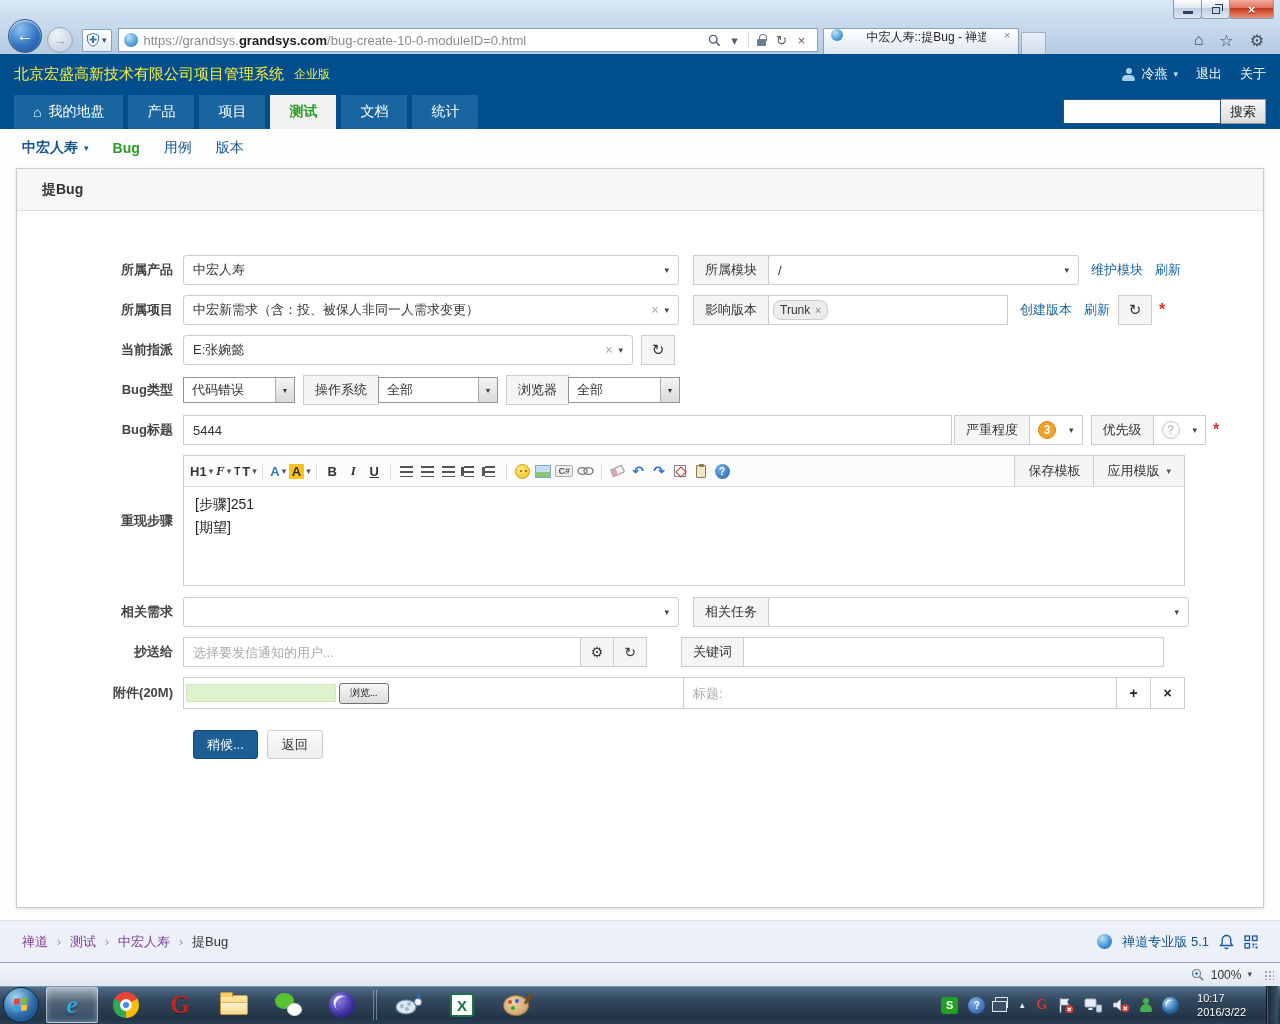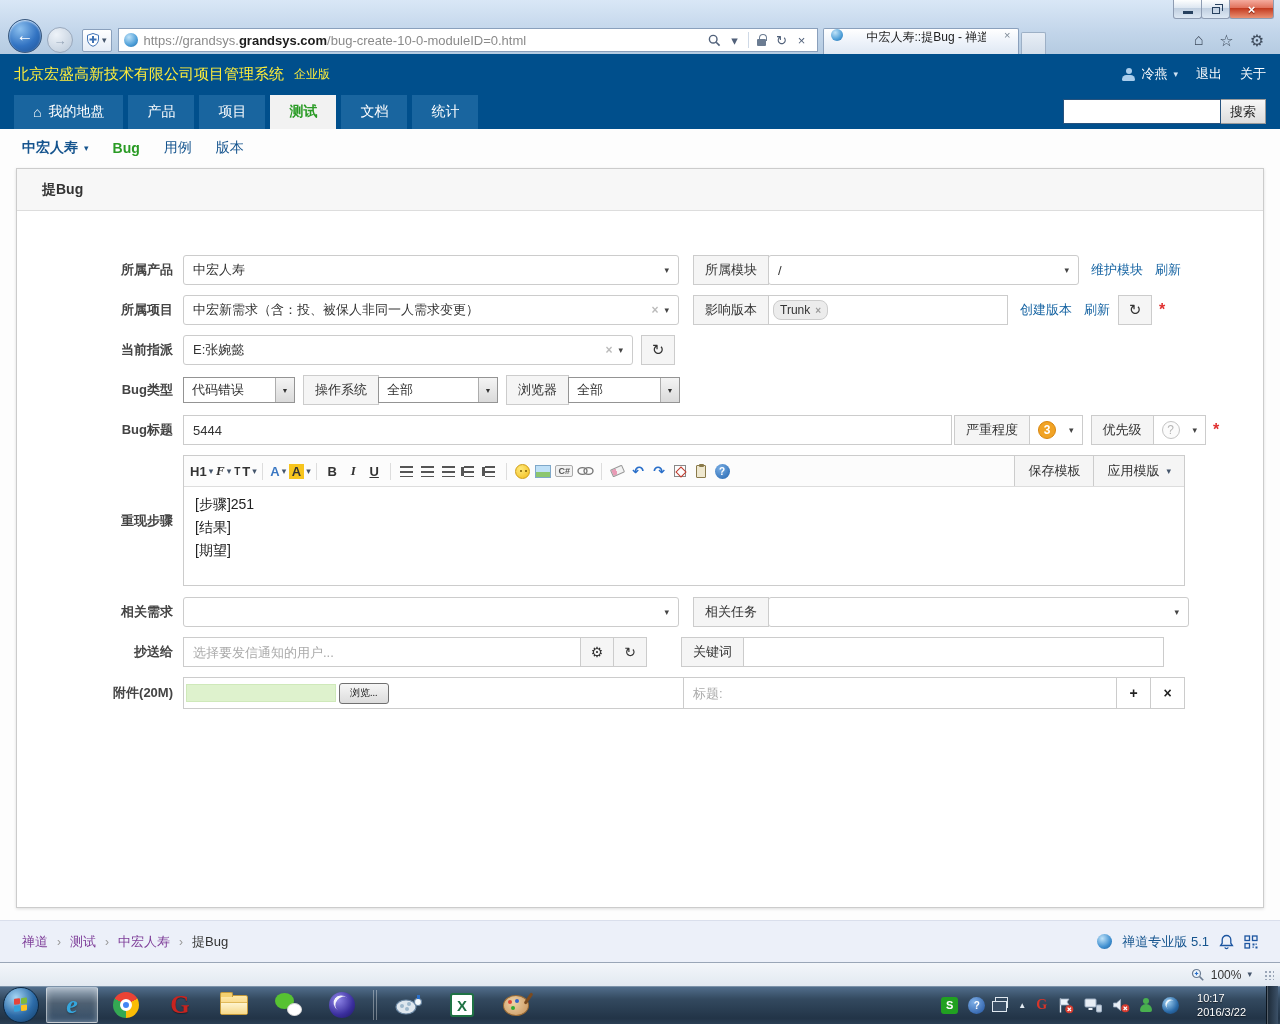--- a/index.html
+++ b/index.html
@@ -492,21 +492,20 @@
                 <div class="tplbtn first">
                     <span>保存模板</span>
                   </div>
                 <div class="tplbtn">
                     <span>应用模版</span>
                     <span class="crt">▾</span>
                   </div>
               </div>
               <div class="econtent">
                 <div>[步骤]251</div>
-                <div>[结果]</div>
                 <div>[期望]</div>
               </div>
             </div>
           </div>
 
           <div class="frow">
             <span class="flbl">相关需求</span>
             <div class="chosen w496">
                 <span class="val"></span>
                 <span class="ccrt">▾</span>
@@ -543,20 +542,24 @@
               <input class="atttitle" placeholder="标题:" style="">
               <div class="attbtn">
                   <span>+</span>
                 </div>
               <div class="attbtn">
                   <span>×</span>
                 </div>
             </div>
           </div>
 
+          <div class="actions">
+            <button class="submitbtn">稍候...</button>
+            <button class="retbtn">返回</button>
+          </div>
 
         </div>
       </div>
     </div>
 
     <div class="sitefoot">
       <div class="bc">
         <a>禅道</a>
         <span class="sep">›</span>
         <a>测试</a>

